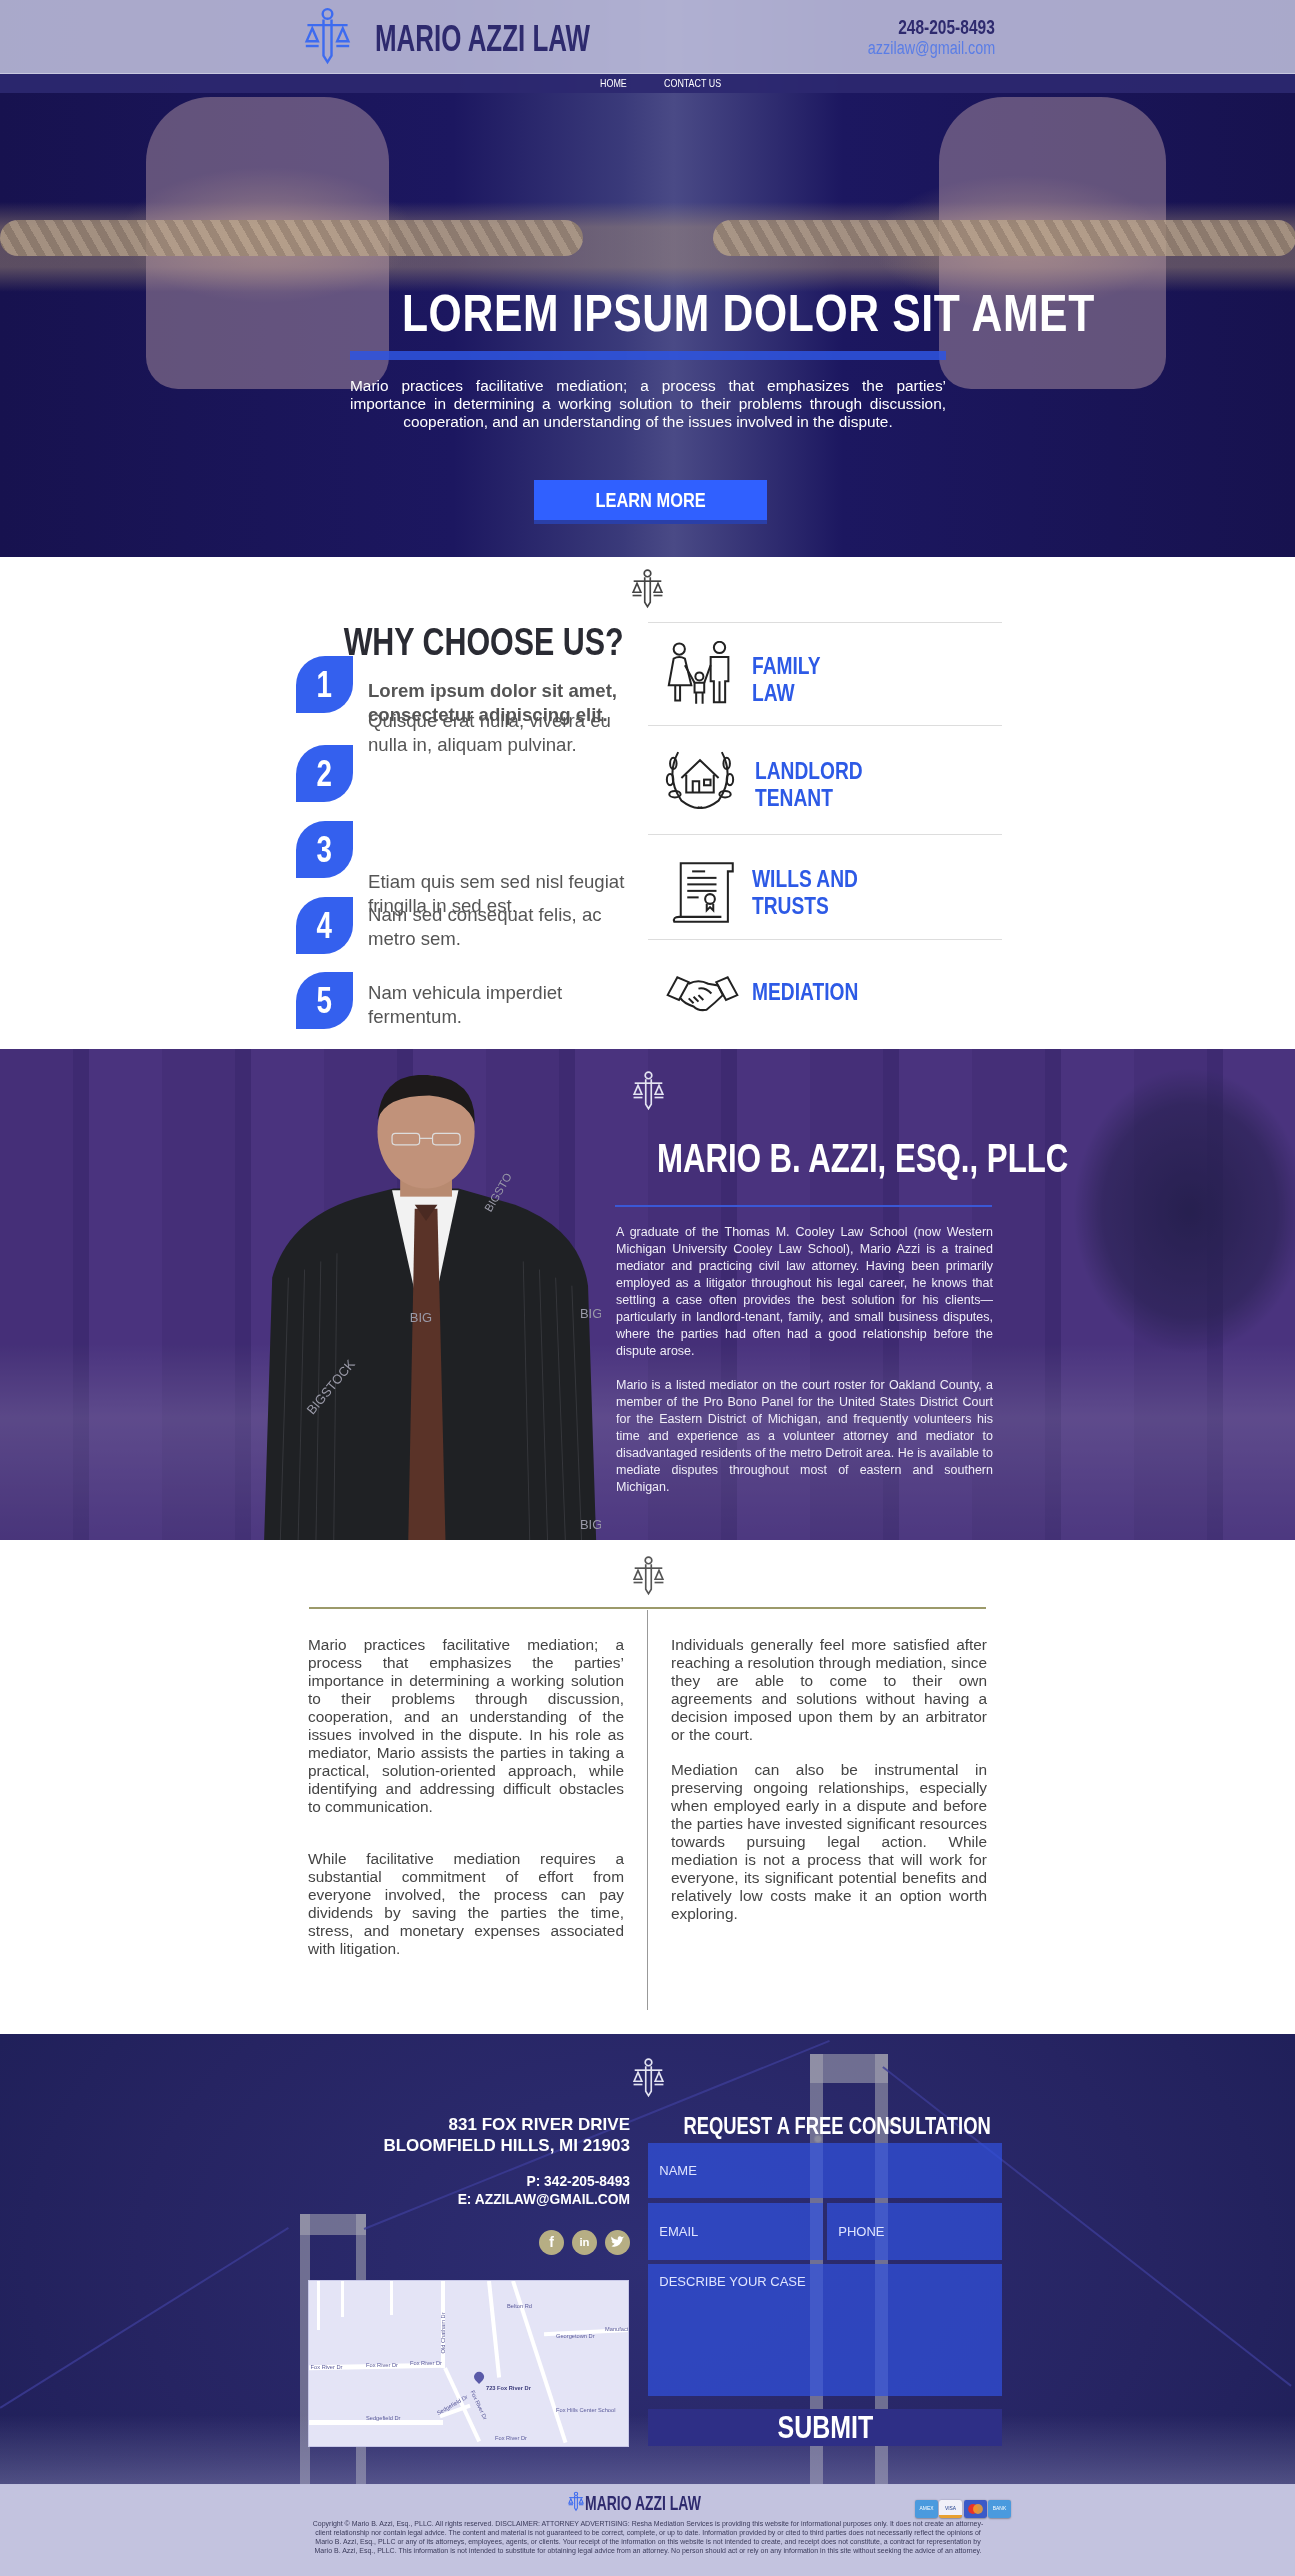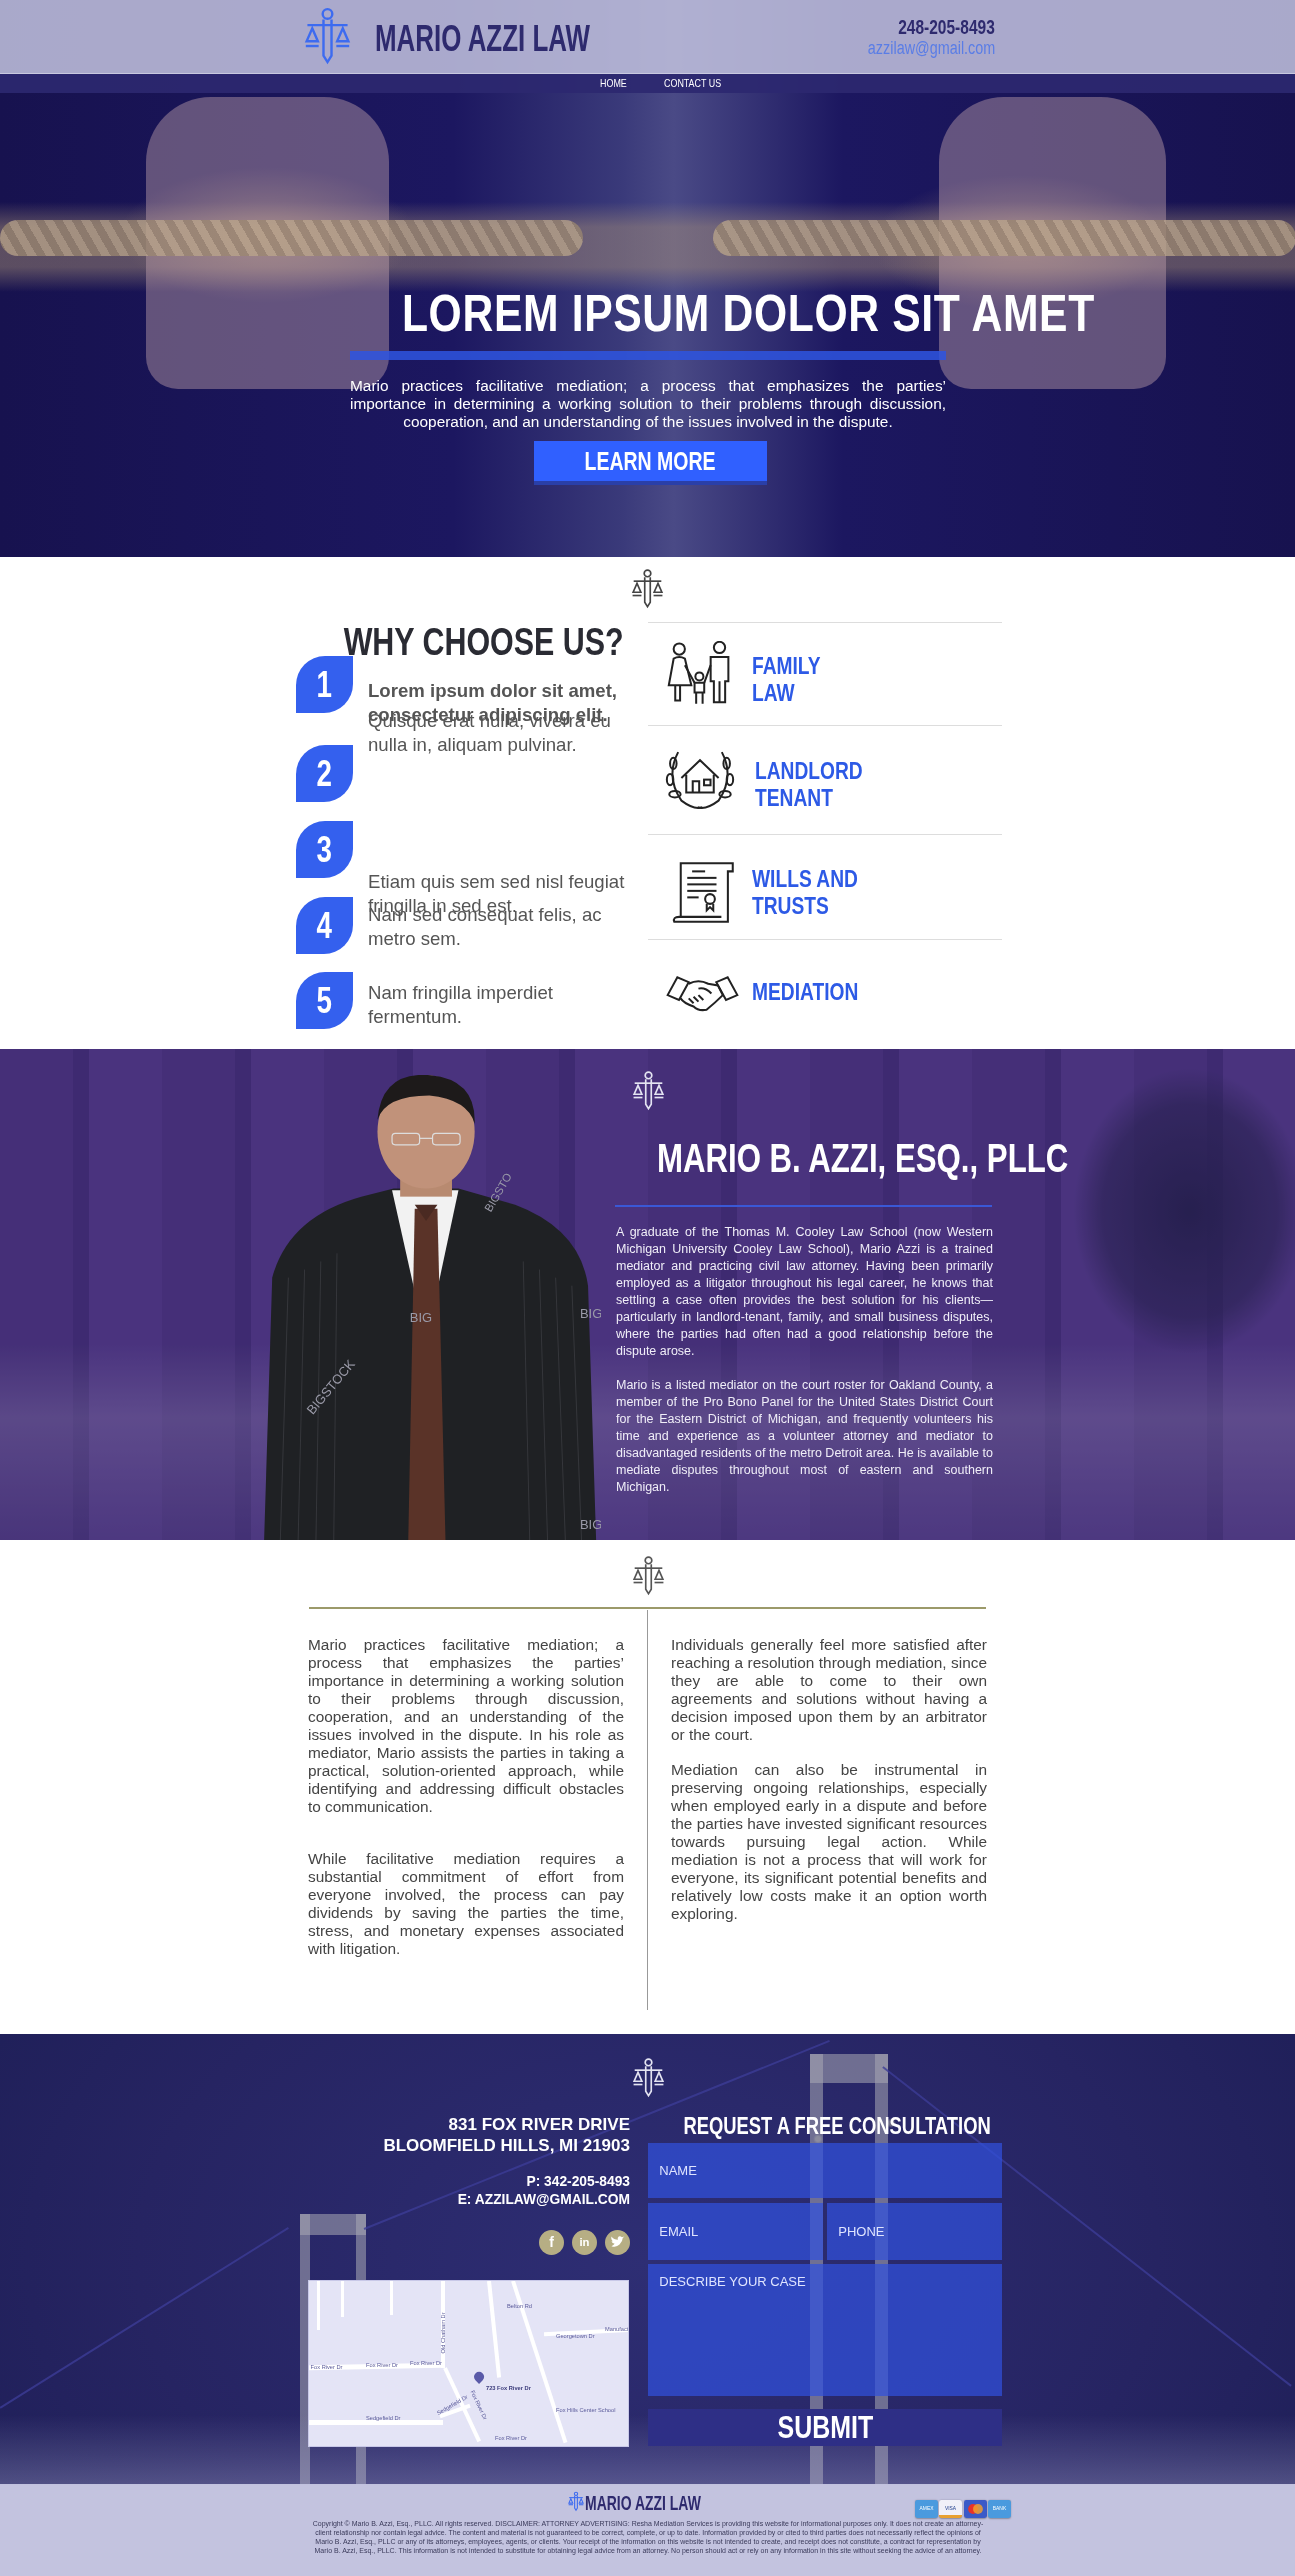--- a/index.html
+++ b/index.html
@@ -19,21 +19,21 @@
   #topbar { position: absolute; left: 0; top: 0; width: 1296px; height: 74px; background: rgba(190,190,220,0.88); border-bottom: 1.6px solid #c9c9e0; }
   #logo-icon { position: absolute; left: 301px; top: 6.5px; width: 53px; height: 62px; }
   #logo-text { position: absolute; left: 375px; top: 18px; font-size: 36px; color: #2e2a6e; font-weight: bold; transform: scaleX(0.72); transform-origin: left top; white-space: nowrap; letter-spacing: 0; }
   #top-phone { position: absolute; right: 301px; top: 16px; font-size: 19.4px; font-weight: bold; color: #2e2a6e; transform: scaleX(0.8); transform-origin: right top; }
   #top-email { position: absolute; right: 301px; top: 38px; font-size: 18px; color: #5a7de6; transform: scaleX(0.8); transform-origin: right top; }
   #navbar { position: absolute; left: 0; top: 74px; width: 1296px; height: 19.4px; background: rgba(44,40,112,0.92); }
   .nav-link { position: absolute; top: 3.2px; font-size: 10.5px; color: #fff; text-decoration: none; transform: scaleX(0.85); transform-origin: left top; }
   #hero-title { position: absolute; left: 348px; top: 283px; width: 599px; text-align: center; font-size: 52px; color: #fff; font-weight: bold; transform: scaleX(0.82); transform-origin: center top; white-space: nowrap; letter-spacing: 0.8px; }
   #hero-bar { position: absolute; left: 350px; top: 351px; width: 596px; height: 9px; background: #2e55e0; opacity: 0.85; }
   #hero-text { position: absolute; left: 350px; top: 377px; width: 596px; font-size: 15.4px; line-height: 18px; color: #fff; text-align: justify; text-align-last: center; }
-  #learn-more { position: absolute; left: 534px; top: 441px; width: 233px; height: 44px; background: #3060ff; border: none; border-bottom: 4.9px solid #2a3fa8; color: #fff; font-size: 25px; font-weight: bold; cursor: pointer; font-family: "Liberation Sans", sans-serif; }
+  #learn-more { position: absolute; left: 534px; top: 480px; width: 233px; height: 44px; background: #3060ff; border: none; border-bottom: 4.9px solid #2a3fa8; color: #fff; font-size: 21px; font-weight: bold; cursor: pointer; font-family: "Liberation Sans", sans-serif; }
   #learn-more span { display: inline-block; transform: scaleX(0.78); }
 
   
   #why { position: absolute; left: 0; top: 557px; width: 1296px; height: 492px; background: #fff; }
   .scales-icon svg { display: block; }
   #why-title { position: absolute; left: 308px; top: 620px; width: 324px; text-align: center; font-size: 39px; font-weight: bold; color: #2a2b33; transform: scaleX(0.78); transform-origin: center top; white-space: nowrap; }
   .num-badge { position: absolute; left: 296px; width: 57px; height: 57px; background: #3460ee; border-radius: 29px 0 29px 0; color: #fff; font-size: 37px; font-weight: bold; text-align: center; line-height: 57px; }
   .num-badge span { display: inline-block; transform: scaleX(0.75); }
   .why-text { position: absolute; left: 368px; width: 267px; font-size: 18.6px; line-height: 23.5px; color: #555; }
   .svc-line { position: absolute; left: 648px; width: 354px; height: 0.8px; background: #ddd; }
@@ -146,21 +146,21 @@
 
 <div class="num-badge" style="top:656px;"><span>1</span></div>
 <div class="why-text" style="top:679px;font-weight:bold;">Lorem ipsum dolor sit amet, consectetur adipiscing elit.</div>
 <div class="num-badge" style="top:745px;"><span>2</span></div>
 <div class="why-text" style="top:709px;">Quisque erat nulla, viverra eu nulla in, aliquam pulvinar.</div>
 <div class="num-badge" style="top:821px;"><span>3</span></div>
 <div class="why-text" style="top:827px;margin-top:43px;">Etiam quis sem sed nisl feugiat fringilla in sed est.</div>
 <div class="num-badge" style="top:897px;"><span>4</span></div>
 <div class="why-text" style="top:903px;">Nam sed consequat felis, ac metro sem.</div>
 <div class="num-badge" style="top:972px;"><span>5</span></div>
-<div class="why-text" style="top:981px;">Nam fringilla imperdiet fermentum.</div>
+<div class="why-text" style="top:981px;">Nam vehicula imperdiet fermentum.</div>
 
 <div class="svc-line" style="top:622px;"></div>
 <div class="svc-icon" style="left:667px;top:641px;">
   <svg width="68" height="66" viewBox="0 0 84 82" fill="none" stroke="#222" stroke-width="2.5">
     <circle cx="15" cy="10" r="7"></circle>
       <path d="M8 22 Q15 18 22 22 L30 55 H2 Z"></path>
       <path d="M10 55 V74 H16 V55 M16 55 V74"></path>
     <circle cx="40" cy="44" r="5"></circle>
       <path d="M34 52 H46 V64 H34 Z M36 64 V78 M44 64 V78"></path>
     <circle cx="65" cy="8" r="7"></circle>

